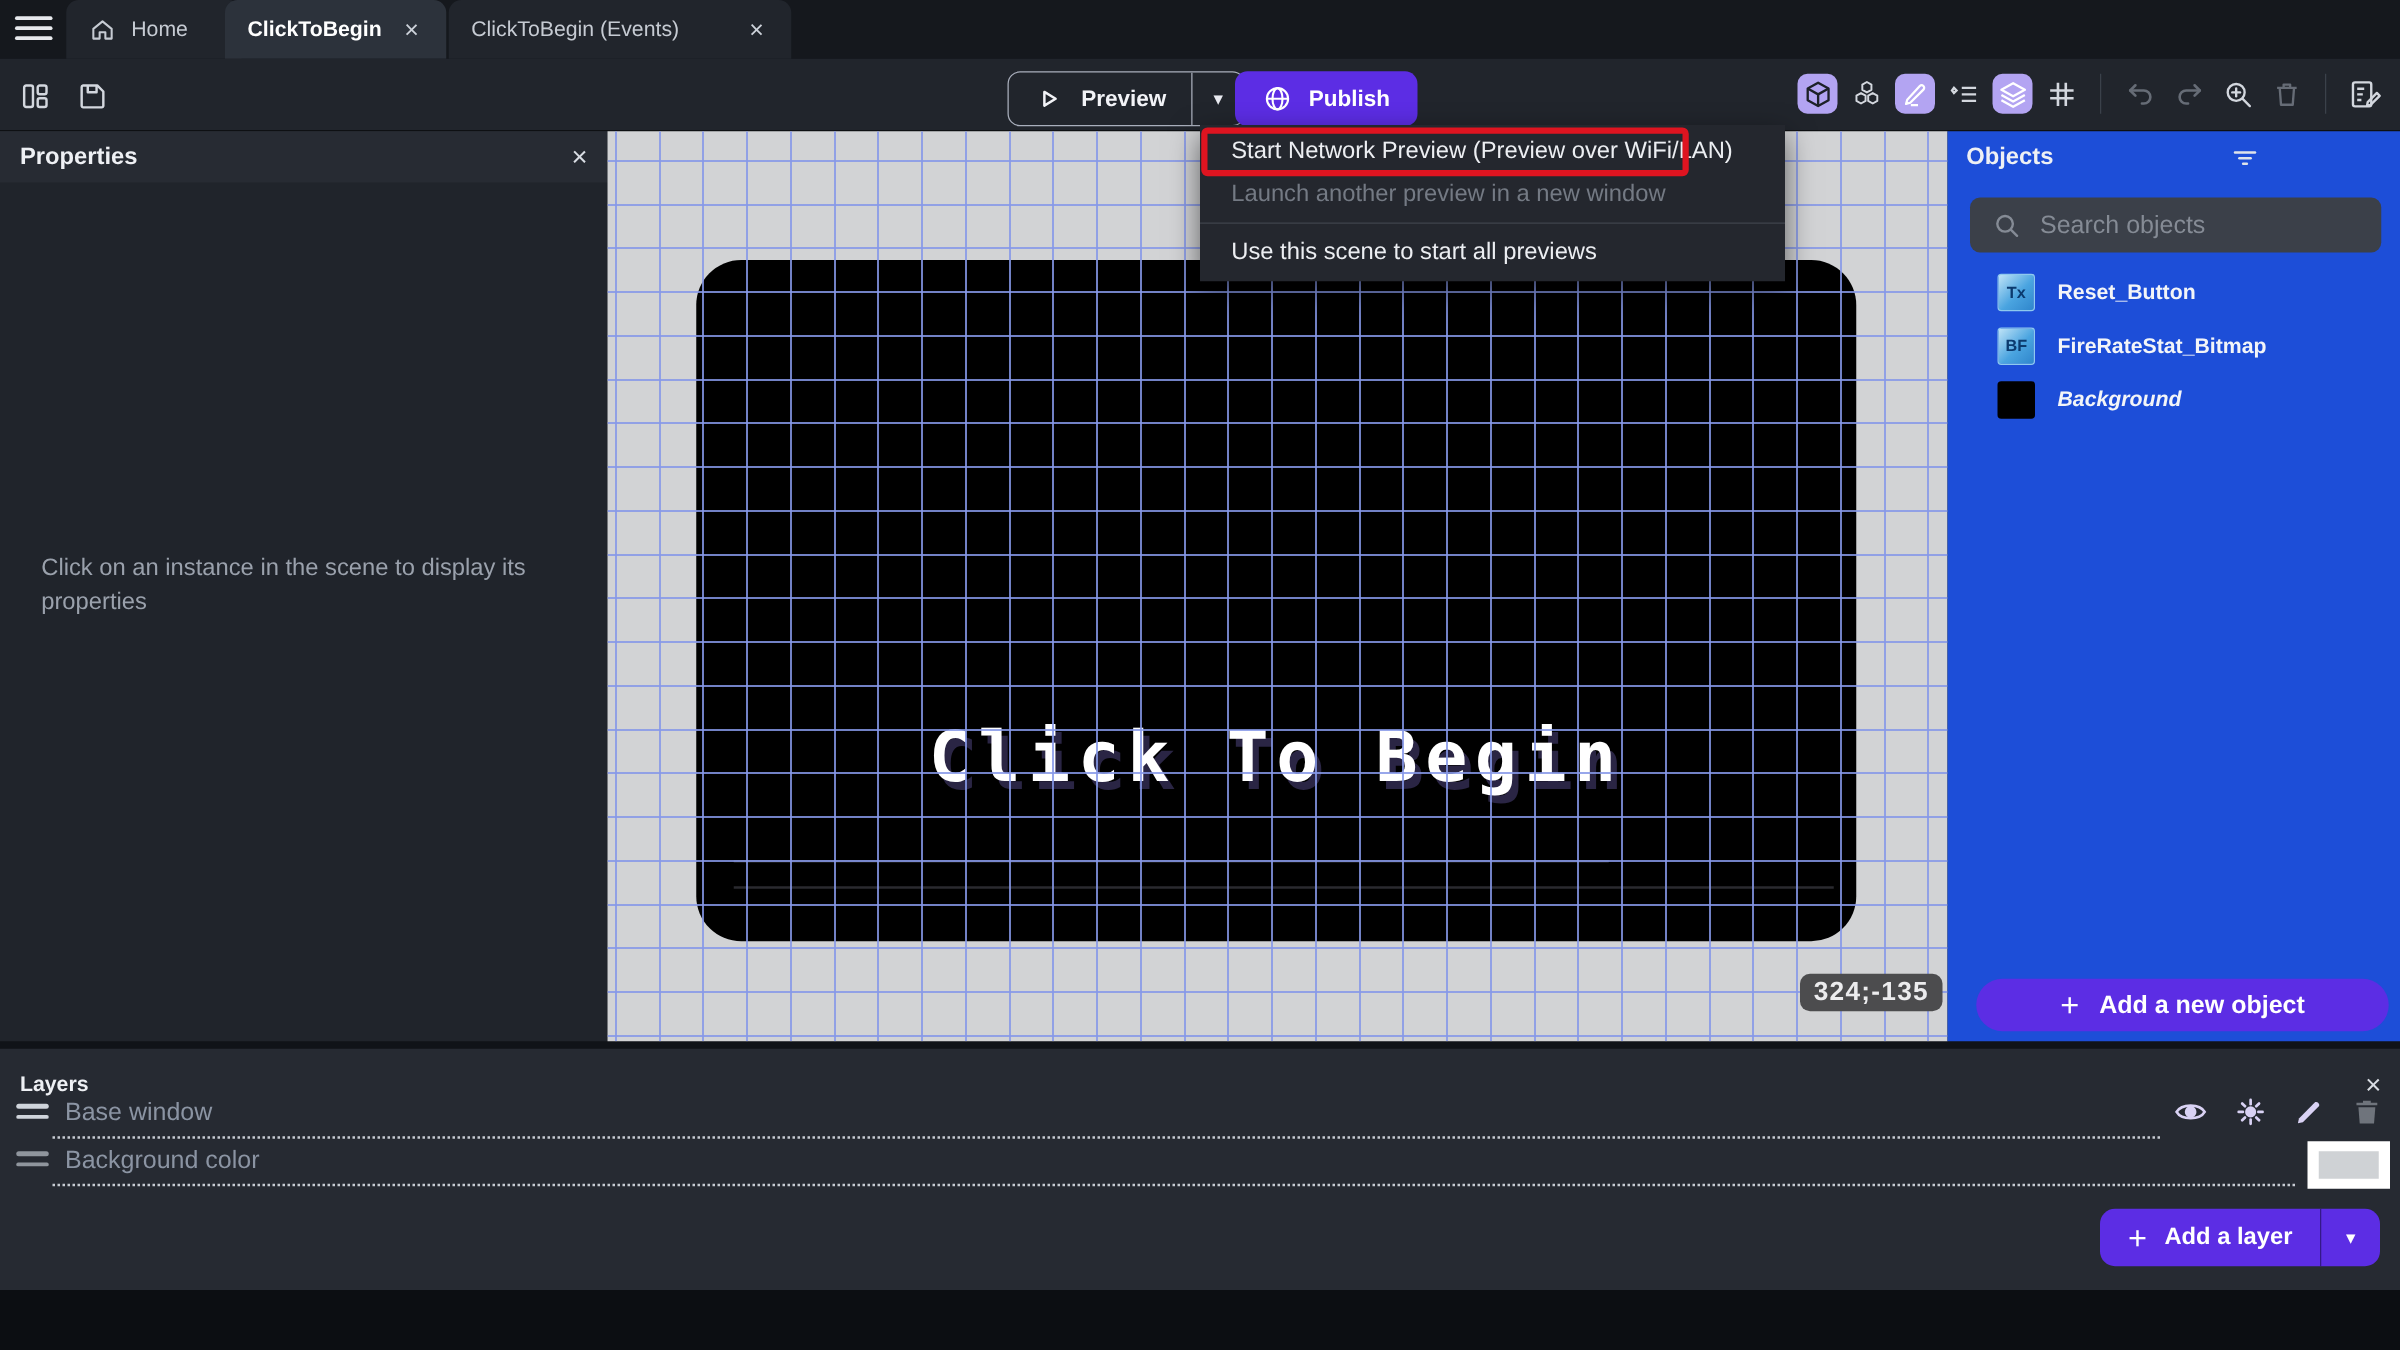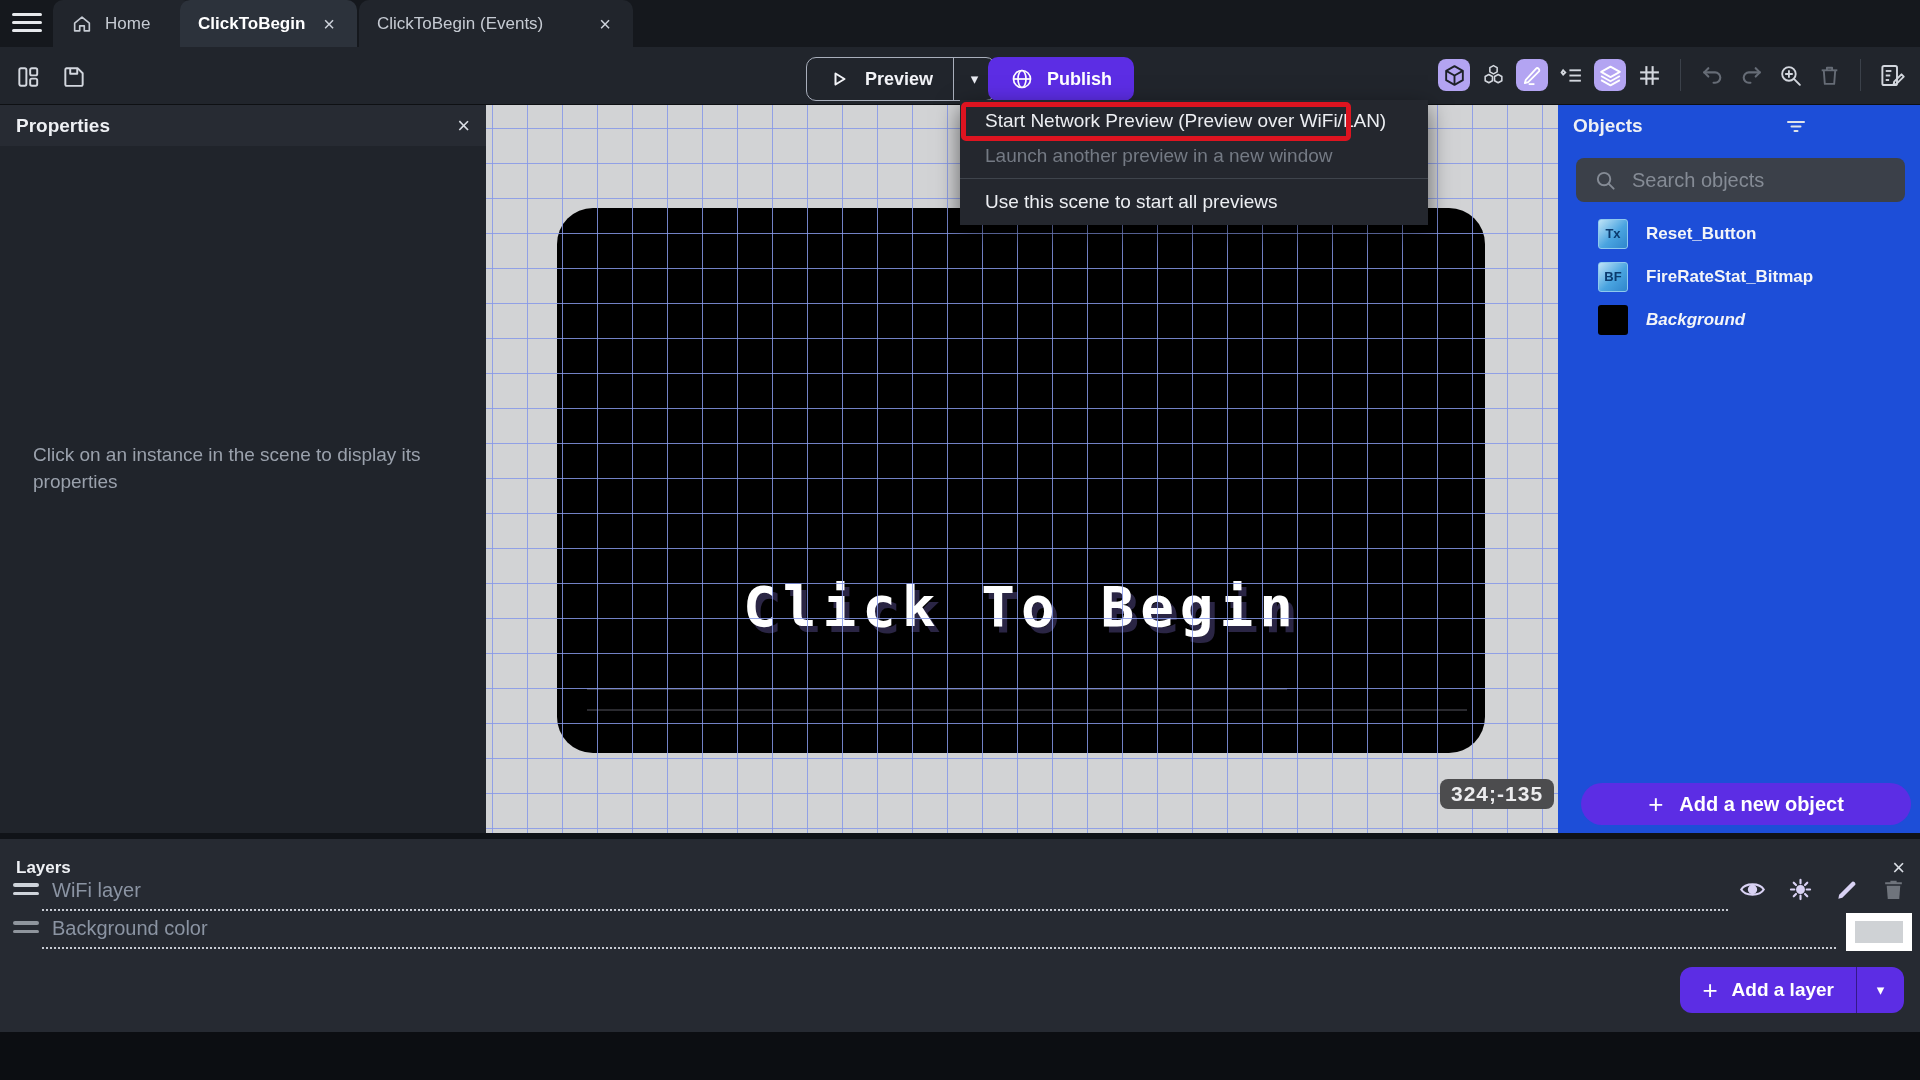--- a/index.html
+++ b/index.html
@@ -353,21 +353,21 @@
     <div class="layers-head">
       <span class="layers-title">Layers</span>
       <span class="layers-close">×</span>
     </div>
 
     <div class="layer-row row1">
       <span class="handle">
           <i></i>
           <i></i>
         </span>
-      <span class="layer-name">WiFi layer</span>
+      <span class="layer-name">Base window</span>
       <span class="layer-underline"></span>
       <span class="layer-icons">
         <svg class="licon" width="27" height="27" viewBox="0 0 24 24" fill="none" stroke="currentColor" stroke-width="1.9">
           <path d="M2 12 C5.5 6 18.5 6 22 12 C18.5 18 5.5 18 2 12 Z"></path>
             <circle cx="12" cy="12" r="3.2" fill="currentColor"></circle>
         </svg>
         <svg class="licon" width="27" height="27" viewBox="0 0 24 24" fill="none" stroke="currentColor" stroke-width="1.9" stroke-linecap="round">
           <circle cx="12" cy="12" r="3" fill="currentColor"></circle>
             <path d="M12 3.5 V6.5"></path>
             <path d="M12 17.5 V20.5"></path>

